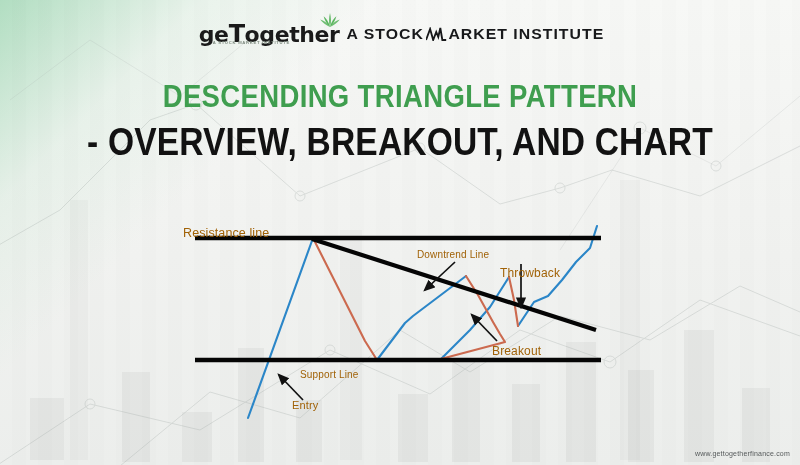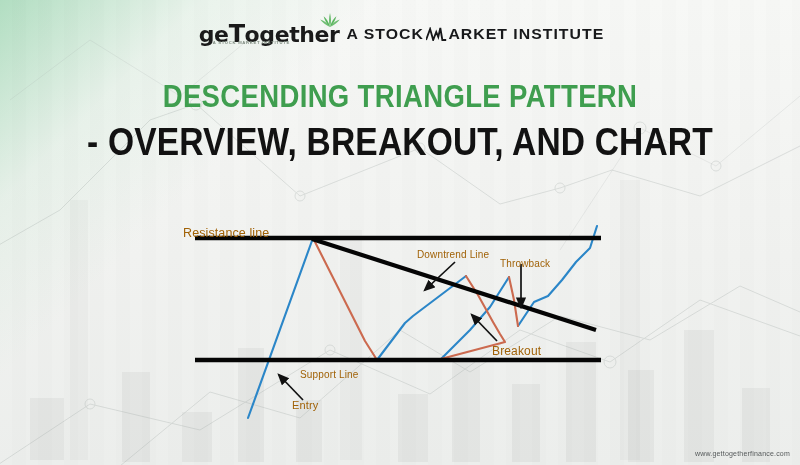--- a/index.html
+++ b/index.html
@@ -133,21 +133,21 @@
     height: 465px;
   }
   .lbl {
     position: absolute;
     font-family: "Liberation Sans", sans-serif;
     color: #a16207;
     white-space: nowrap;
   }
   .lbl-resistance { left: 183px; top: 226px; font-size: 12.5px; letter-spacing: 0.1px; }
   .lbl-downtrend  { left: 417px; top: 249px; font-size: 10px; letter-spacing: 0.15px; }
-  .lbl-throwback  { left: 500px; top: 258px; font-size: 10px; letter-spacing: 0.15px; }
+  .lbl-throwback  { left: 500px; top: 266px; font-size: 12px; letter-spacing: 0.15px; }
   .lbl-breakout   { left: 492px; top: 344px; font-size: 12px; letter-spacing: 0.15px; }
   .lbl-support    { left: 300px; top: 369px; font-size: 10px; letter-spacing: 0.15px; }
   .lbl-entry      { left: 292px; top: 399px; font-size: 11px; letter-spacing: 0.15px; }
   .footer-url {
     position: absolute;
     right: 10px;
     bottom: 8px;
     font-size: 7px;
     letter-spacing: 0.2px;
     color: #55595a;

